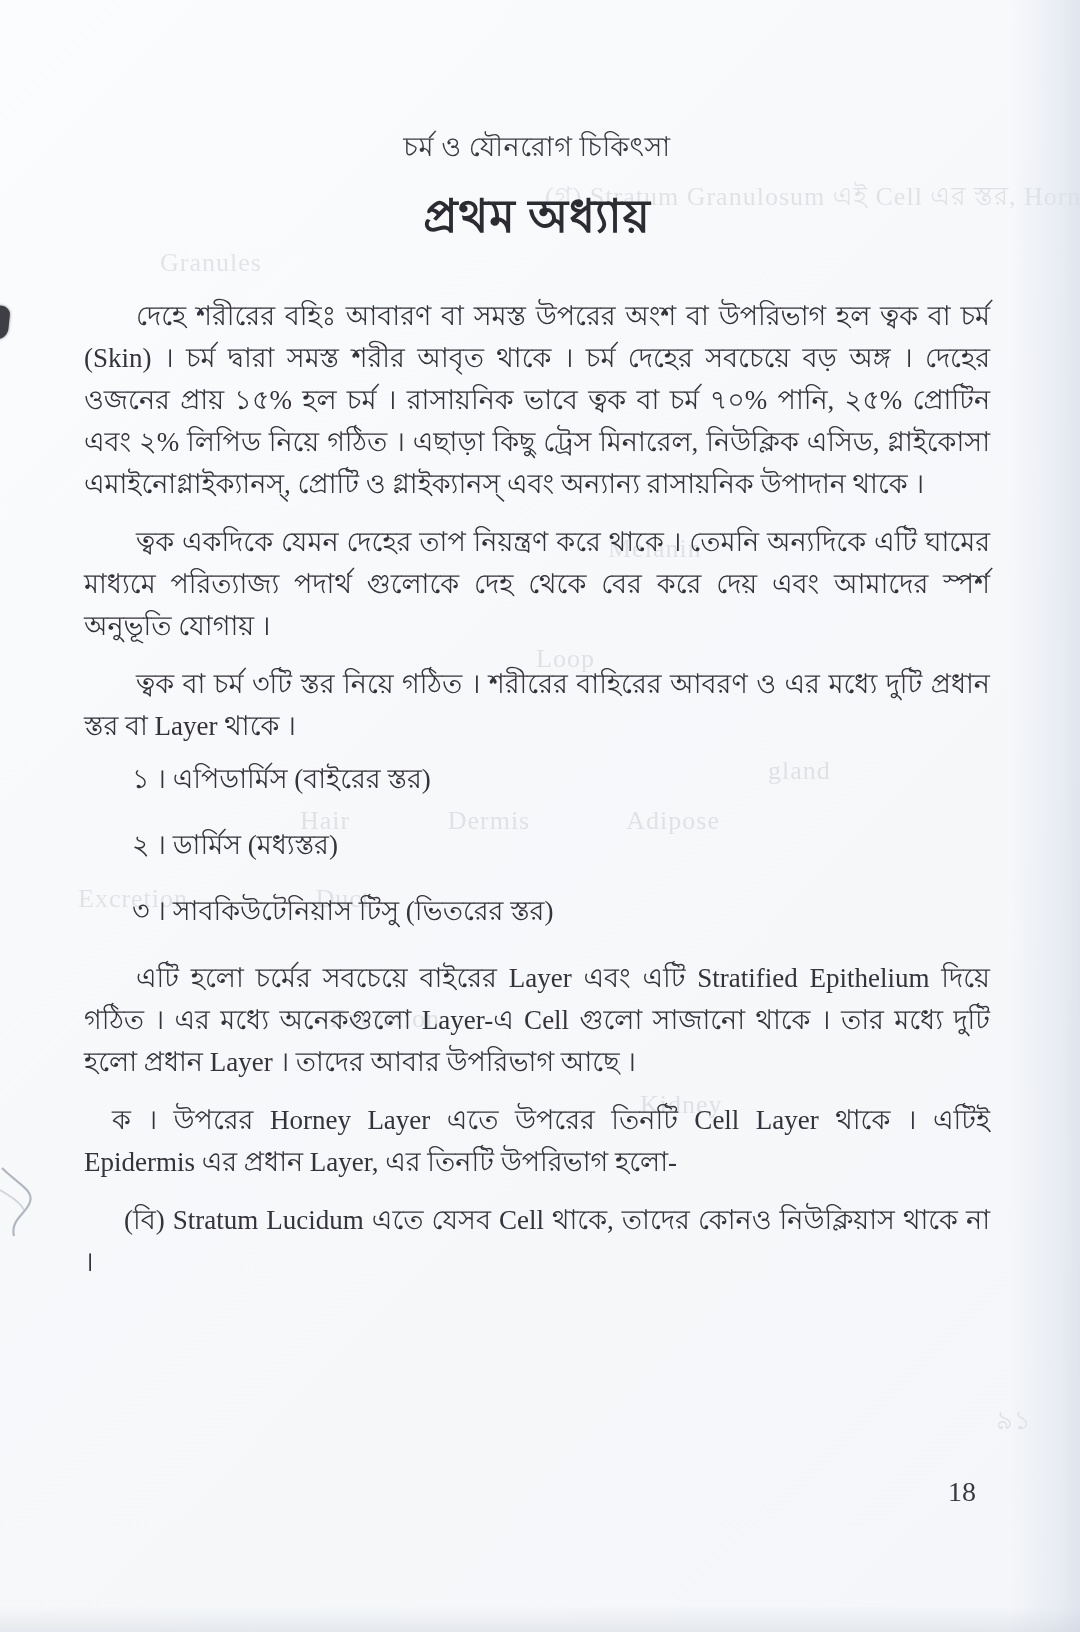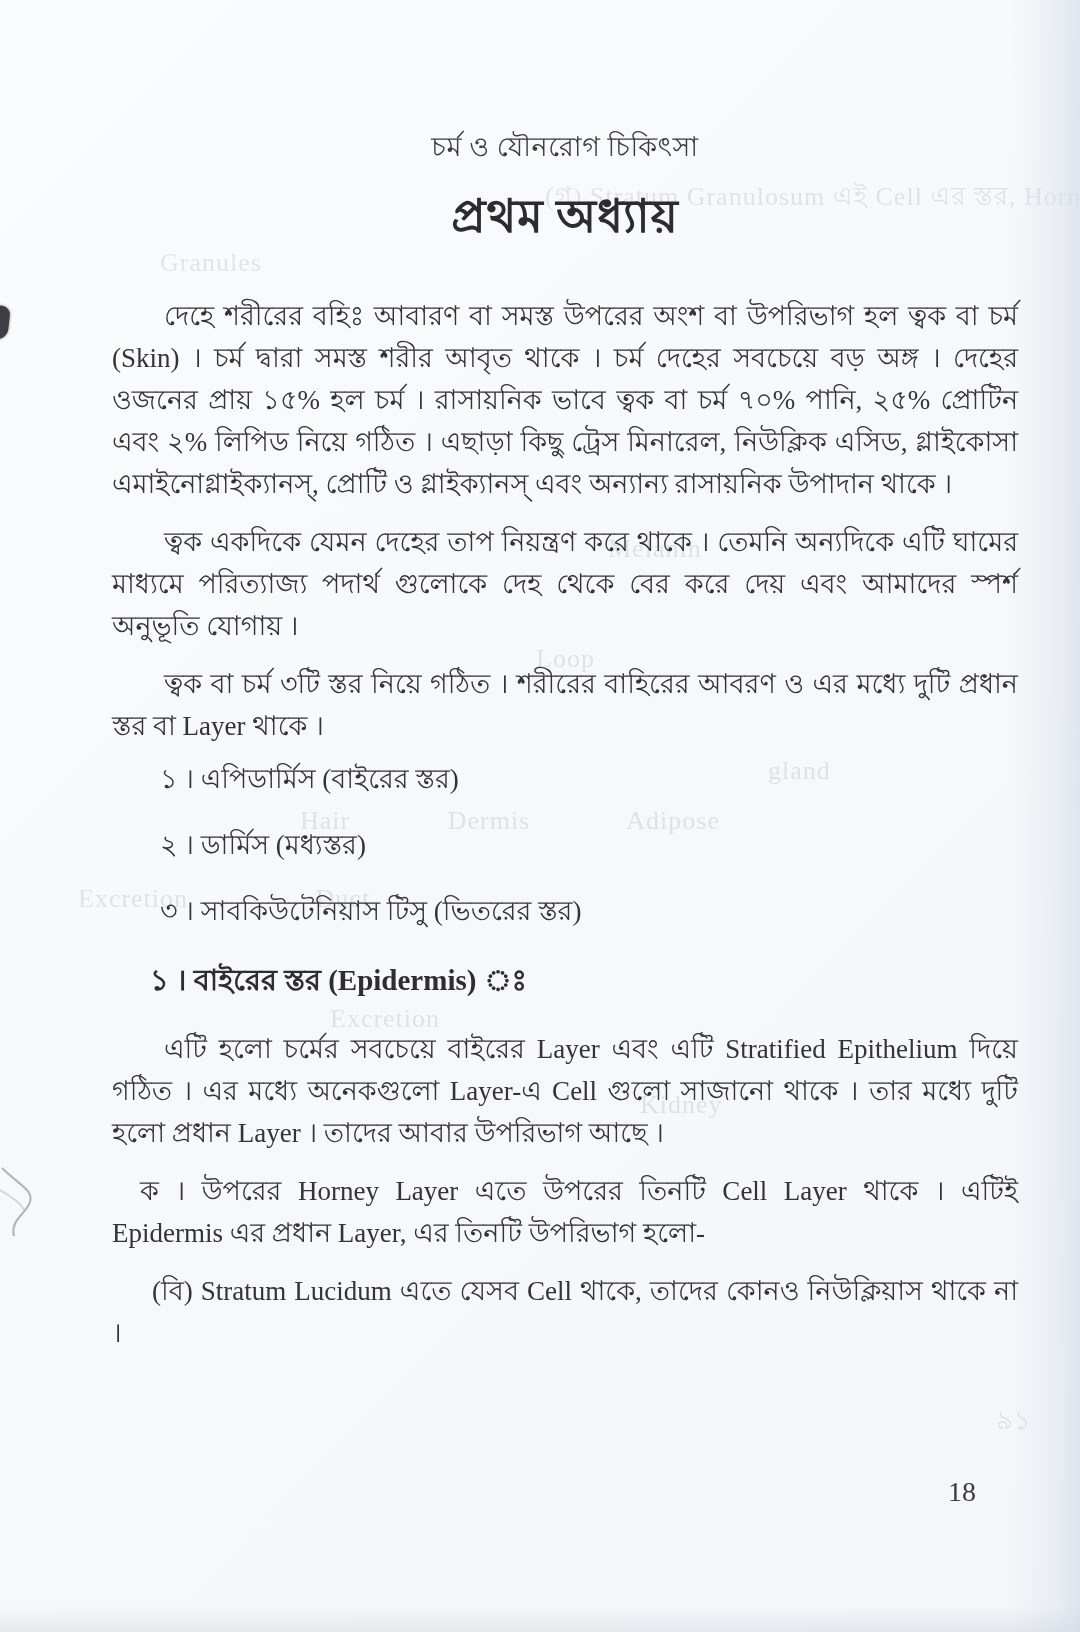--- a/index.html
+++ b/index.html
@@ -26,21 +26,21 @@
   
   .sliver{
     position:absolute;left:-3px;top:306px;width:12px;height:34px;
     background:#3f3e46;border-radius:0 10px 14px 0;
     transform:rotate(6deg);
     box-shadow:0 0 3px rgba(60,60,70,.6);
   }
   .crease{position:absolute;left:0;top:1150px;width:70px;height:120px;pointer-events:none;}
 
   .content{
-    position:absolute;left:84px;top:126px;width:906px;margin-left:28px;
+    position:absolute;left:84px;top:126px;width:906px;
   }
   .running-title{
     text-align:center;font-size:27px;letter-spacing:.5px;
     margin:0 0 10px 0;font-weight:400;color:#3b3941;
   }
   .chapter-title{
     text-align:center;font-size:46px;font-weight:700;
     margin:0 0 38px 0;color:#2c2b32;letter-spacing:1px;
   }
   .sec-heading{
@@ -117,21 +117,20 @@
     <p class="para">ত্বক একদিকে যেমন দেহের তাপ নিয়ন্ত্রণ করে থাকে । তেমনি অন্যদিকে এটি ঘামের মাধ্যমে পরিত্যাজ্য পদার্থ গুলোকে দেহ থেকে বের করে দেয় এবং আমাদের স্পর্শ অনুভূতি যোগায় ।</p>
 
     <p class="para tight">ত্বক বা চর্ম ৩টি স্তর নিয়ে গঠিত । শরীরের বাহিরের আবরণ ও এর মধ্যে দুটি প্রধান স্তর বা Layer থাকে ।</p>
 
     <div class="layer-list">
       <div class="list-item">১ । এপিডার্মিস (বাইরের স্তর)</div>
       <div class="list-item">২ । ডার্মিস (মধ্যস্তর)</div>
       <div class="list-item">৩ । সাবকিউটেনিয়াস টিসু (ভিতরের স্তর)</div>
     </div>
 
-    <h3 class="sub-heading">১ । বাইরের স্তর (Epidermis) ঃ</h3>
 
     <p class="para">এটি হলো চর্মের সবচেয়ে বাইরের Layer এবং এটি Stratified Epithelium দিয়ে গঠিত । এর মধ্যে অনেকগুলো Layer-এ Cell গুলো সাজানো থাকে । তার মধ্যে দুটি হলো প্রধান Layer । তাদের আবার উপরিভাগ আছে ।</p>
 
     <p class="para hang">ক । উপরের Horney Layer এতে উপরের তিনটি Cell Layer থাকে । এটিই Epidermis এর প্রধান Layer, এর তিনটি উপরিভাগ হলো-</p>
 
 
     <p class="para item">(বি) Stratum Lucidum এতে যেসব Cell থাকে, তাদের কোনও নিউক্লিয়াস থাকে না ।</p>
 
   </div>
 

